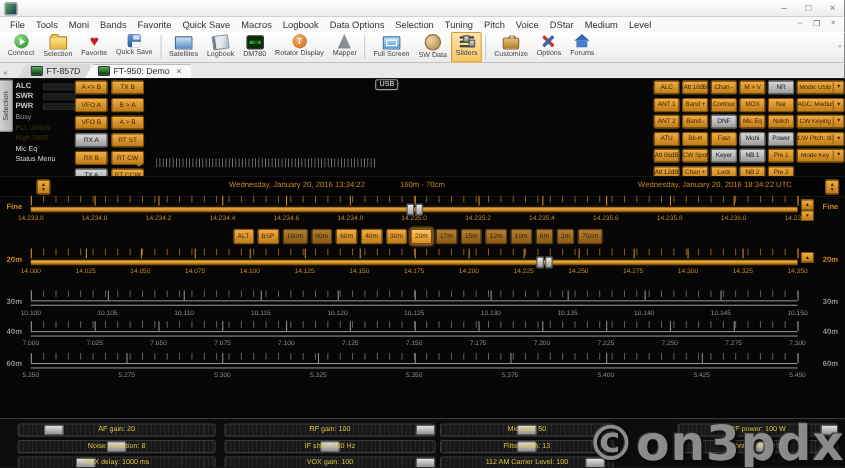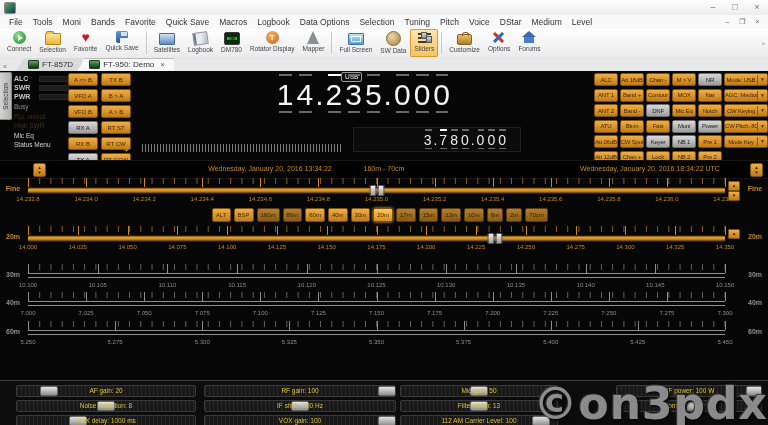--- a/index.html
+++ b/index.html
@@ -307,25 +307,21 @@
         <div class="btn gray">RX A</div>
         <div class="btn">RT ST</div>
         <div class="btn">RX B</div>
         <div class="btn">RT CW</div>
         <div class="btn gray">TX A</div>
         <div class="btn">RT CCW</div>
       </div>
     <span class="dollar">$</span>
 
     <span class="usb">USB</span>
-    <div class="freqmain" id="freq-main"><span class="fd">1</span><span class="fd">4</span><span class="fdot">.</span><span class="fd act">2</span><span class="fd">3</span><span class="fd">5</span><span class="fdot">.</span><span class="fd">0</span><span class="fd">0</span><span class="fd">0</span></div>
     <div class="tickstrip"></div>
-    <div class="subpanel">
-      <div class="freqsub" id="freq-sub"><span class="fd">3</span><span class="fdot">.</span><span class="fd act">7</span><span class="fd">8</span><span class="fd">0</span><span class="fdot">.</span><span class="fd">0</span><span class="fd">0</span><span class="fd">0</span></div>
-    </div>
 
     <div class="rightgrid" id="right-grid">
         <div class="btn">ALC</div>
         <div class="btn">Att 18dB</div>
         <div class="btn">Chan -</div>
         <div class="btn">M &gt; V</div>
         <div class="btn gray">NR</div>
         <div class="dd">
           <span class="ddt">Mode: USB</span>
           <span class="dda">▼</span>

